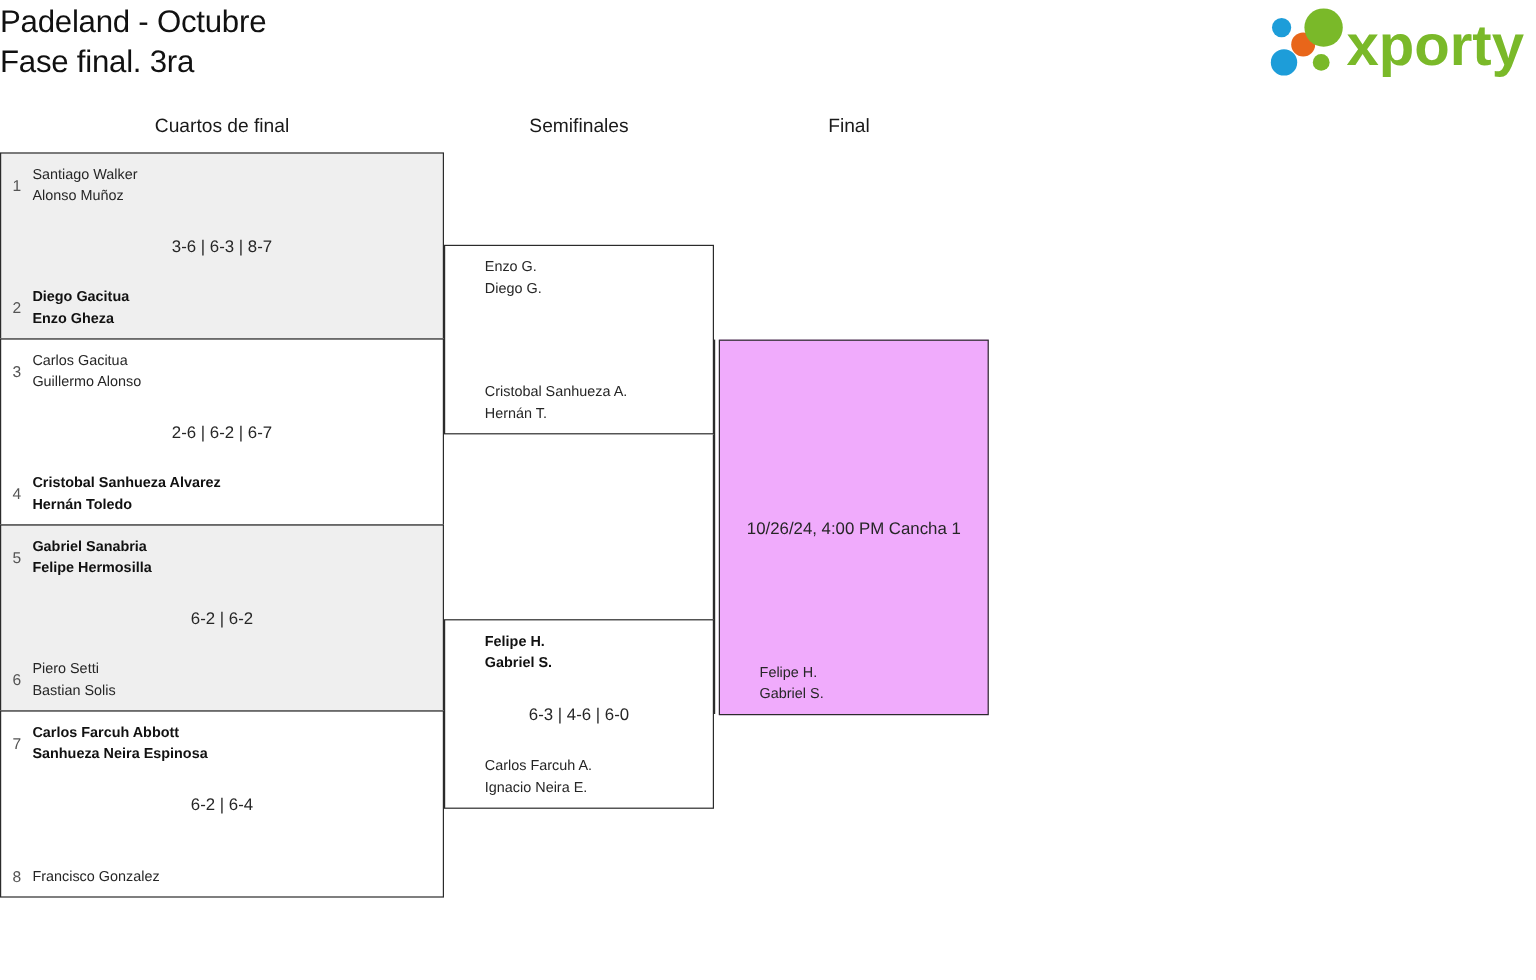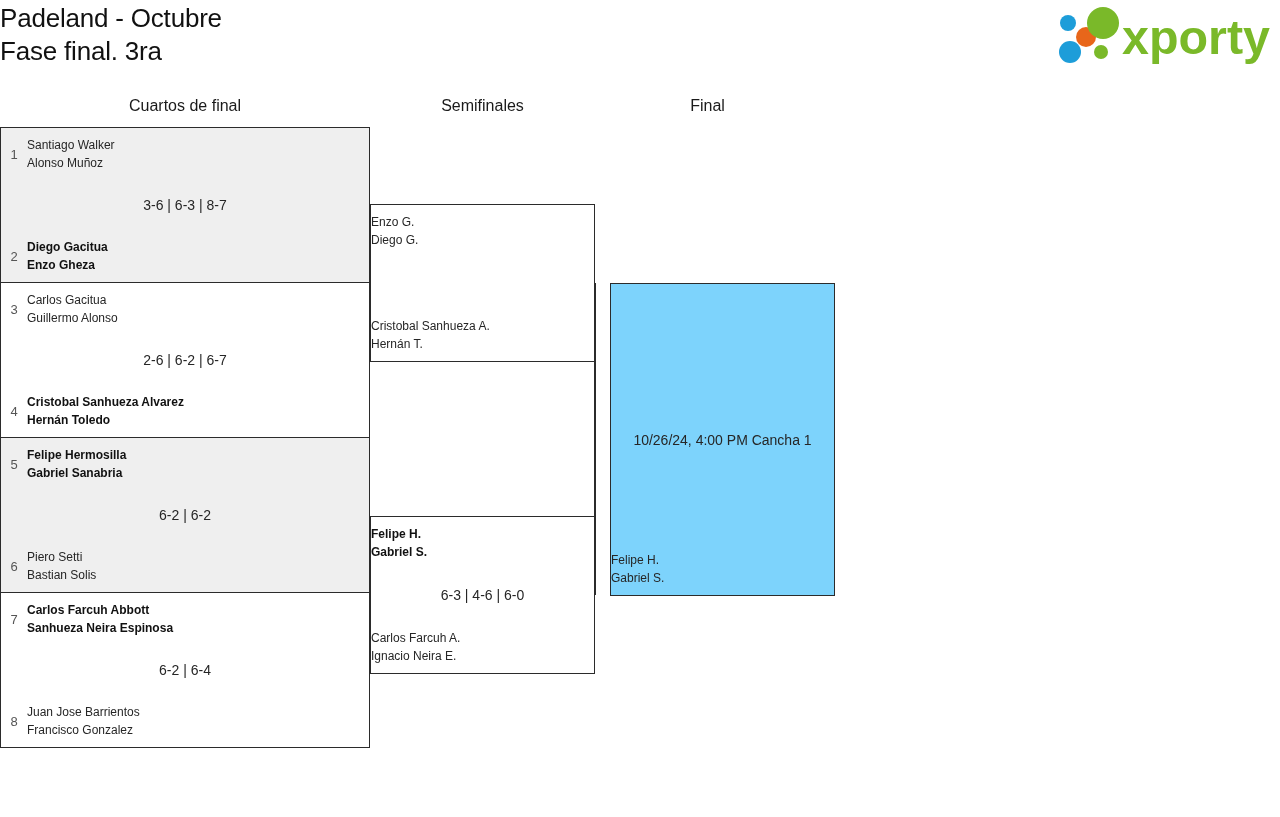--- a/index.html
+++ b/index.html
@@ -59,23 +59,23 @@
     position: absolute; left: 0; width: 225px; height: 158px;
     border: 1px solid #2b2b2b;
     background: #ffffff;
   }
   .sf.s1 { top: 77px; }
   .sf.s2 { top: 389px; }
 
   
   .r3 { position: absolute; left: 595px; top: 0; width: 225px; height: 624px; }
   .fnl {
-    position: absolute; left: 15px; top: 156px; width: 225px; height: 313px;
+    position: absolute; left: 4px; top: 156px; width: 225px; height: 313px;
     border: 1px solid #2b2b2b;
-    background: #7dd3fc;
+    background: #f0abfc;
   }
 
   
   .slot {
     position: absolute; left: 0; width: 100%;
     display: flex; align-items: center;
   }
   .slot.top { top: 8px; }
   .slot.bot { bottom: 8px; }
 
@@ -92,21 +92,21 @@
     flex: 1 1 auto;
     font-size: 12px; line-height: 18px;
     color: #262626;
     white-space: nowrap;
     overflow: hidden;
   }
   .players .p { display: block; }
   .winner .players { font-weight: 700; color: #111111; }
 
   
-  .slot.noseed .players { padding-left: 0; }
+  .slot.noseed .players { padding-left: 0; margin-left: 33px; }
 
   
   .score {
     position: absolute; left: 0; width: 100%;
     top: 50%; transform: translateY(-50%);
     text-align: center;
     font-size: 14px; line-height: 18px;
     color: #262626;
     white-space: nowrap;
   }
@@ -188,22 +188,22 @@
             <span class="p">Cristobal Sanhueza Alvarez</span>
             <span class="p">Hernán Toledo</span>
           </span>
         </div>
       </div>
 
       <div class="qf alt m3">
         <div class="slot top winner">
           <span class="seed">5</span>
           <span class="players">
+            <span class="p">Gabriel Sanabria</span>
             <span class="p">Felipe Hermosilla</span>
-            <span class="p">Gabriel Sanabria</span>
           </span>
         </div>
         <div class="score">6-2 | 6-2</div>
         <div class="slot bot">
           <span class="seed">6</span>
           <span class="players">
             <span class="p">Piero Setti</span>
             <span class="p">Bastian Solis</span>
           </span>
         </div>
@@ -214,21 +214,20 @@
           <span class="seed">7</span>
           <span class="players">
             <span class="p">Carlos Farcuh Abbott</span>
             <span class="p">Sanhueza Neira Espinosa</span>
           </span>
         </div>
         <div class="score">6-2 | 6-4</div>
         <div class="slot bot">
           <span class="seed">8</span>
           <span class="players">
-            <span class="p">Juan Jose Barrientos</span>
             <span class="p">Francisco Gonzalez</span>
           </span>
         </div>
       </div>
 
     </div>
 
     <div class="r2">
 
       <div class="sf s1">

